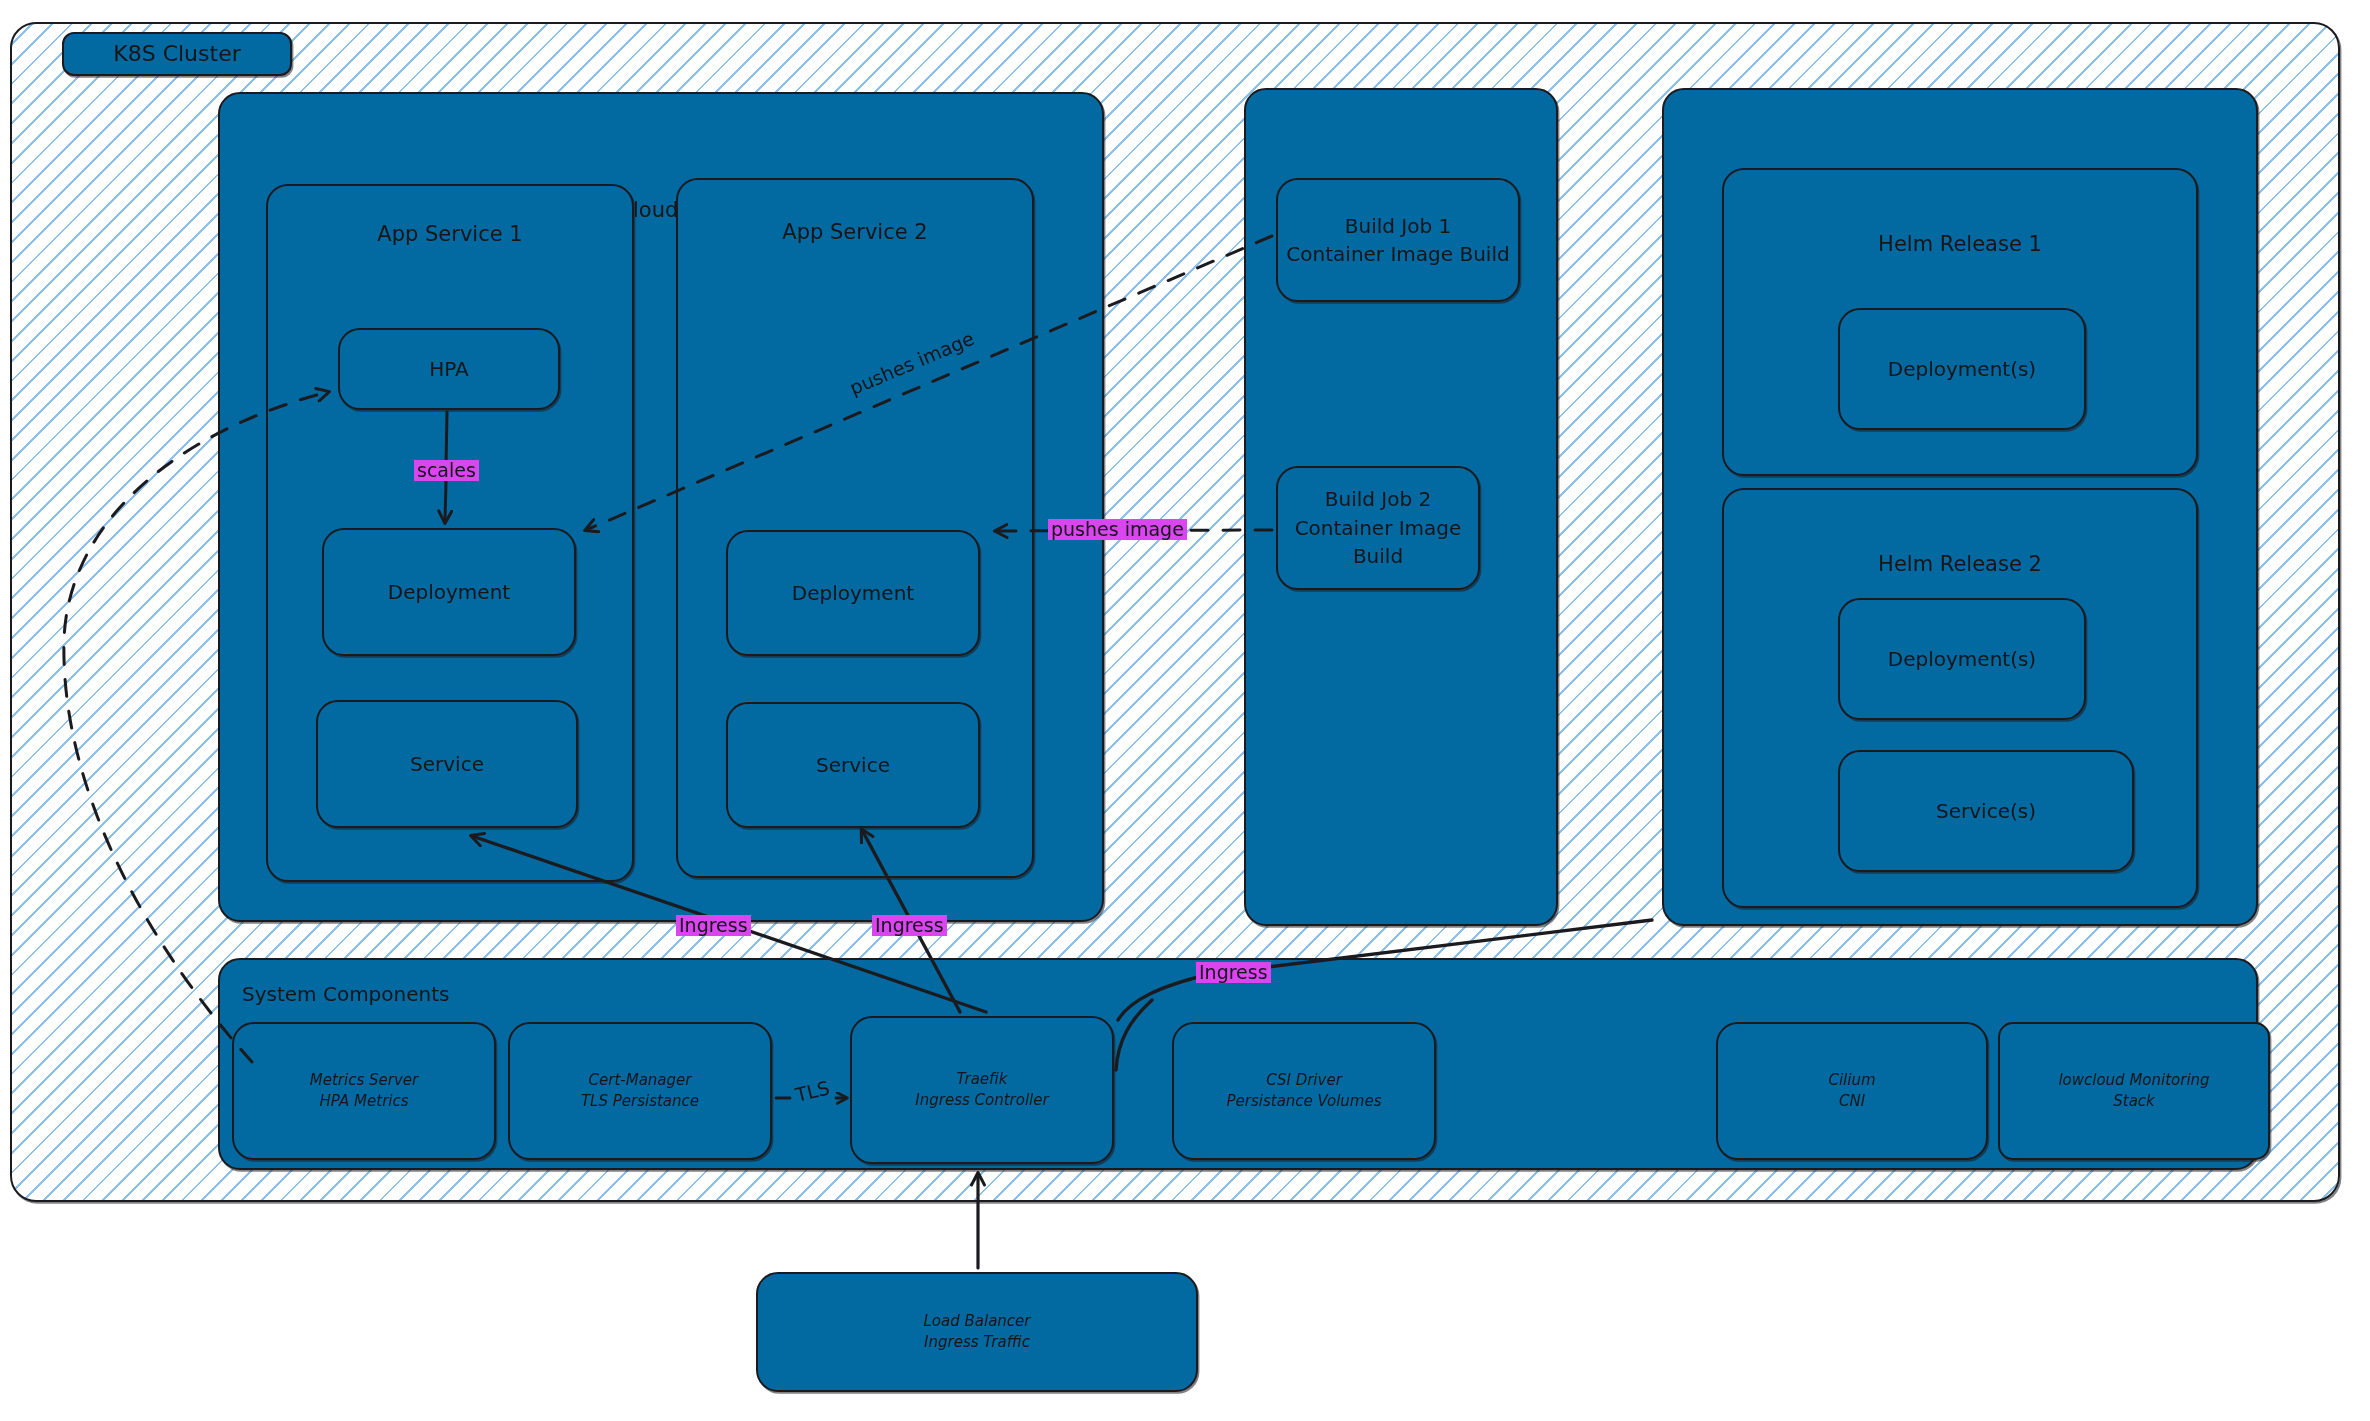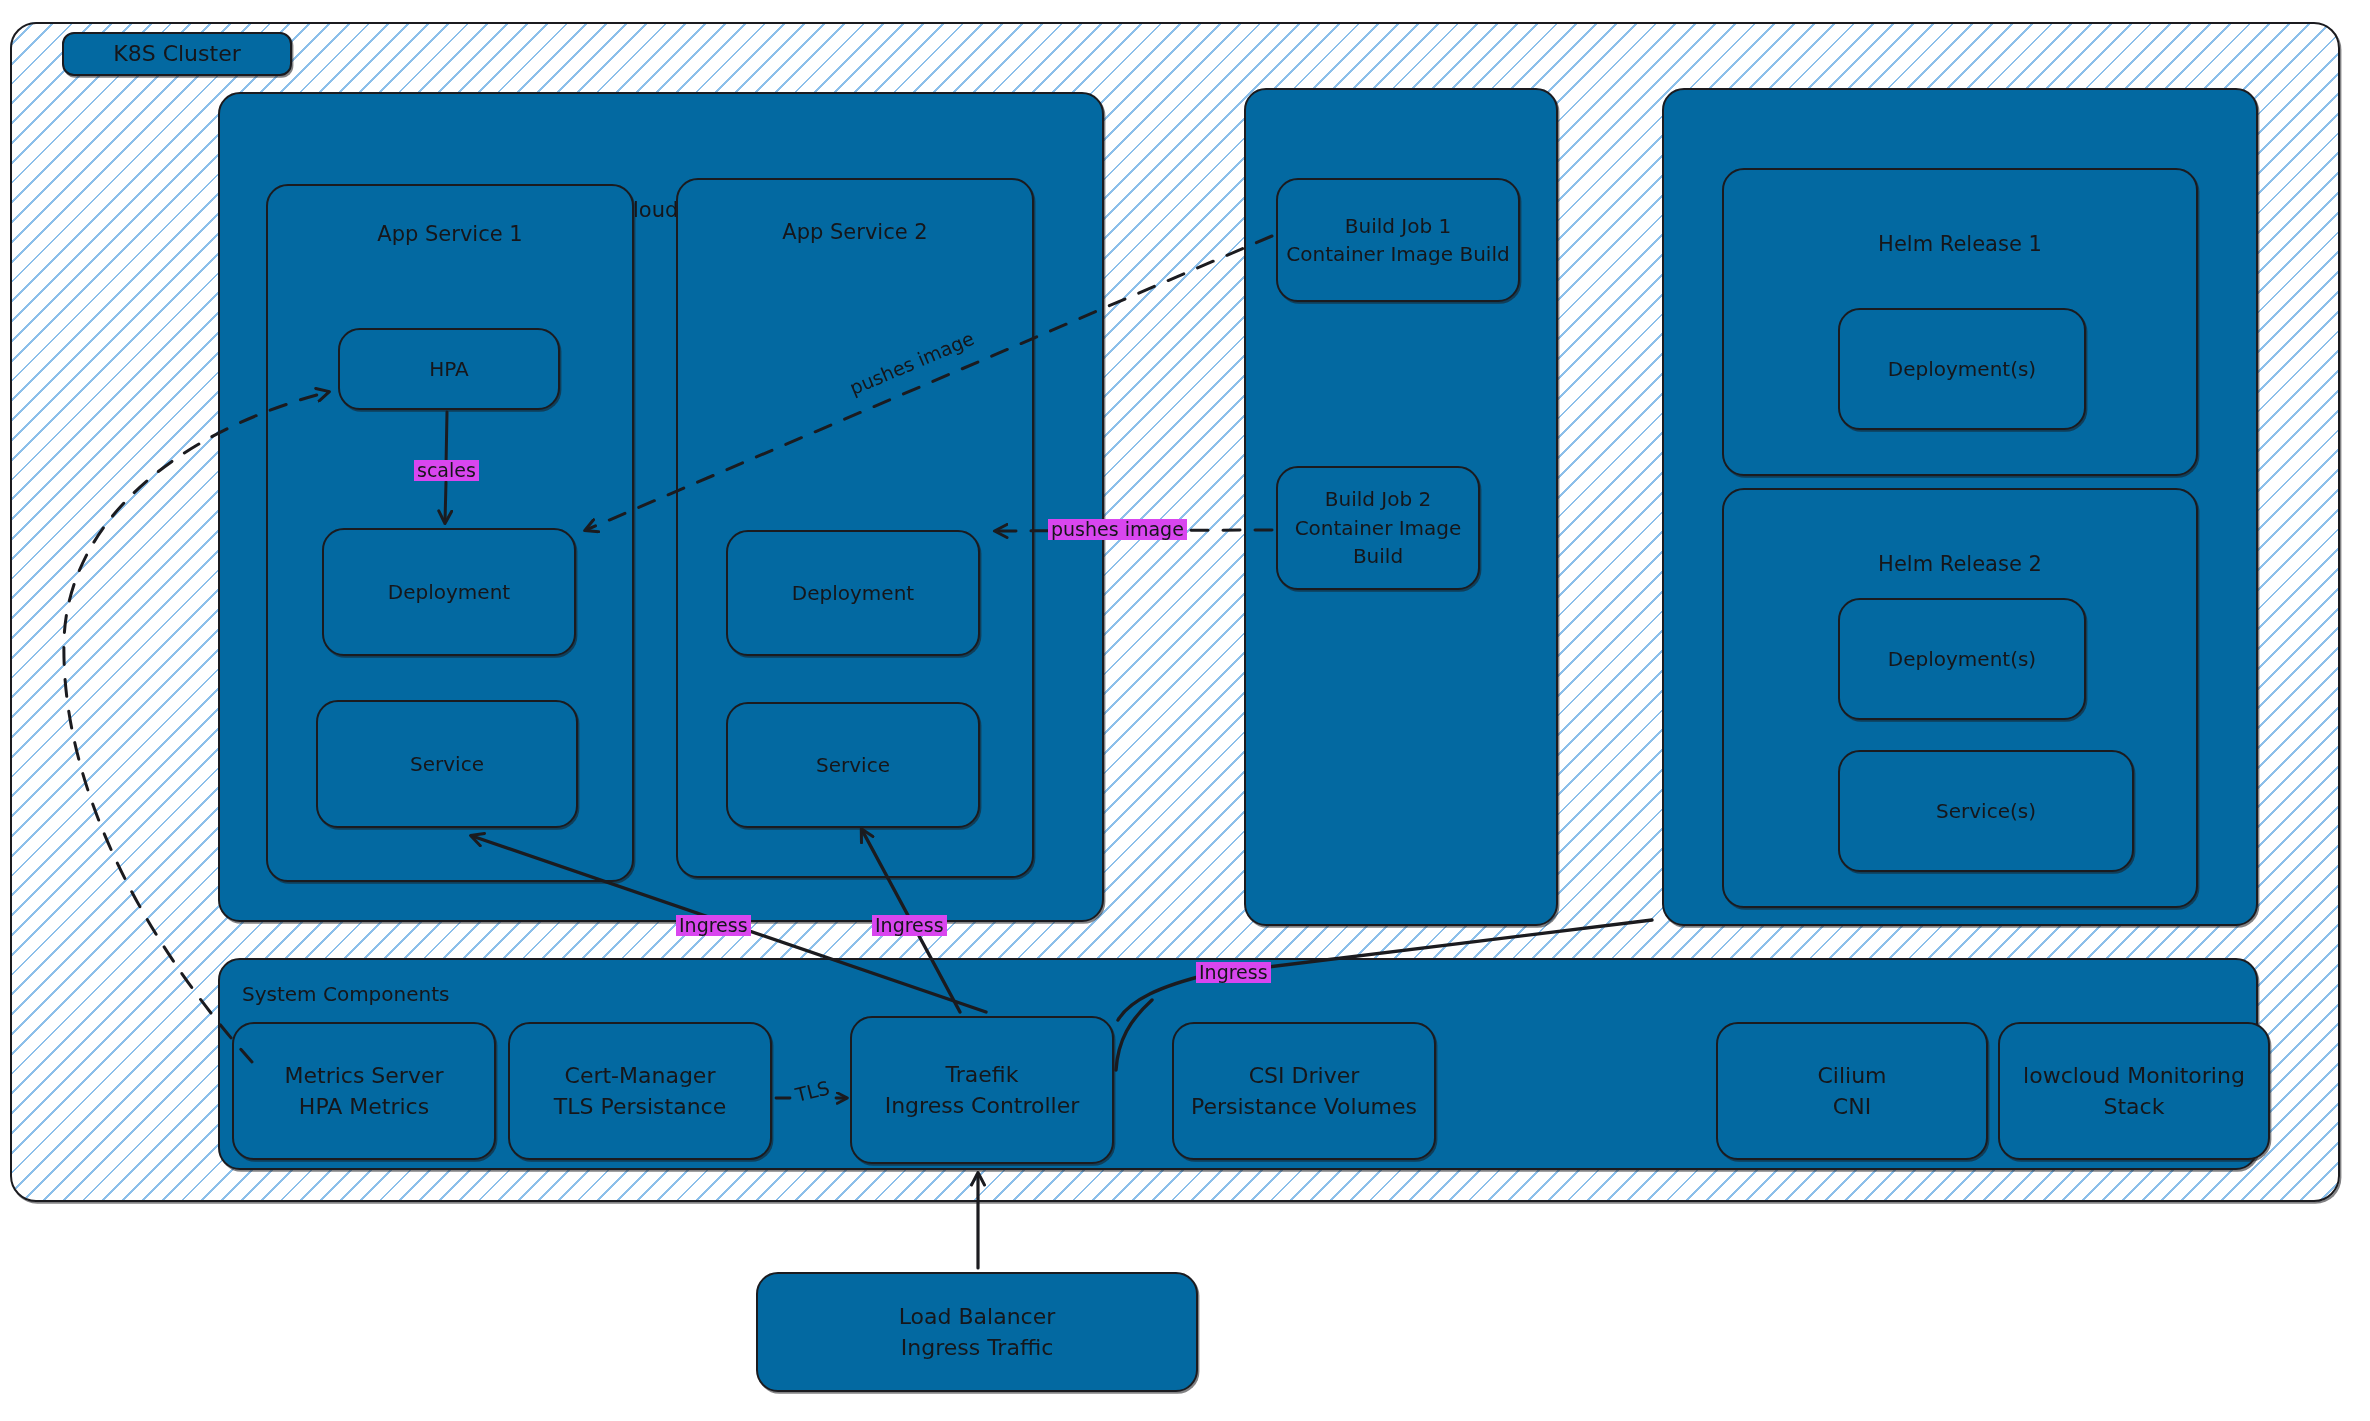--- a/index.html
+++ b/index.html
@@ -47,21 +47,21 @@
     box-sizing:border-box;
   }
   .ln{display:block;}
 
   
   .t-cluster{font-size:22px;}
   .t-ns{font-size:21px;}
   .t-grp{font-size:21px;}
   .t-node{font-size:20px;}
   .t-sys{font-size:20px;}
-  .t-small{font-size:22px;}
+  .t-small{font-size:15px;font-style:italic;}
 
   
   .elabel{
     position:absolute;
     font-size:19px;
     color:#16161a;
     background:#d946ef;
     padding:0 3px;
     white-space:nowrap;
     line-height:1.1;
@@ -186,21 +186,21 @@
   </div>
 
 
   <div class="box" style="left:1716px;top:1022px;width:272px;height:138px;">
     <div class="ctr t-small">
       <span class="ln">Cilium</span>
       <span class="ln">CNI</span>
     </div>
   </div>
 
-  <div class="box" style="left:1998px;top:1022px;width:272px;height:138px;">
+  <div class="box" style="left:1998px;top:1022px;width:272px;height:138px;border-radius:15px;">
     <div class="ctr t-small">
       <span class="ln">lowcloud Monitoring</span>
       <span class="ln">Stack</span>
     </div>
   </div>
 
   <div class="box" style="left:756px;top:1272px;width:442px;height:120px;">
     <div class="ctr t-small">
       <span class="ln">Load Balancer</span>
       <span class="ln">Ingress Traffic</span>

